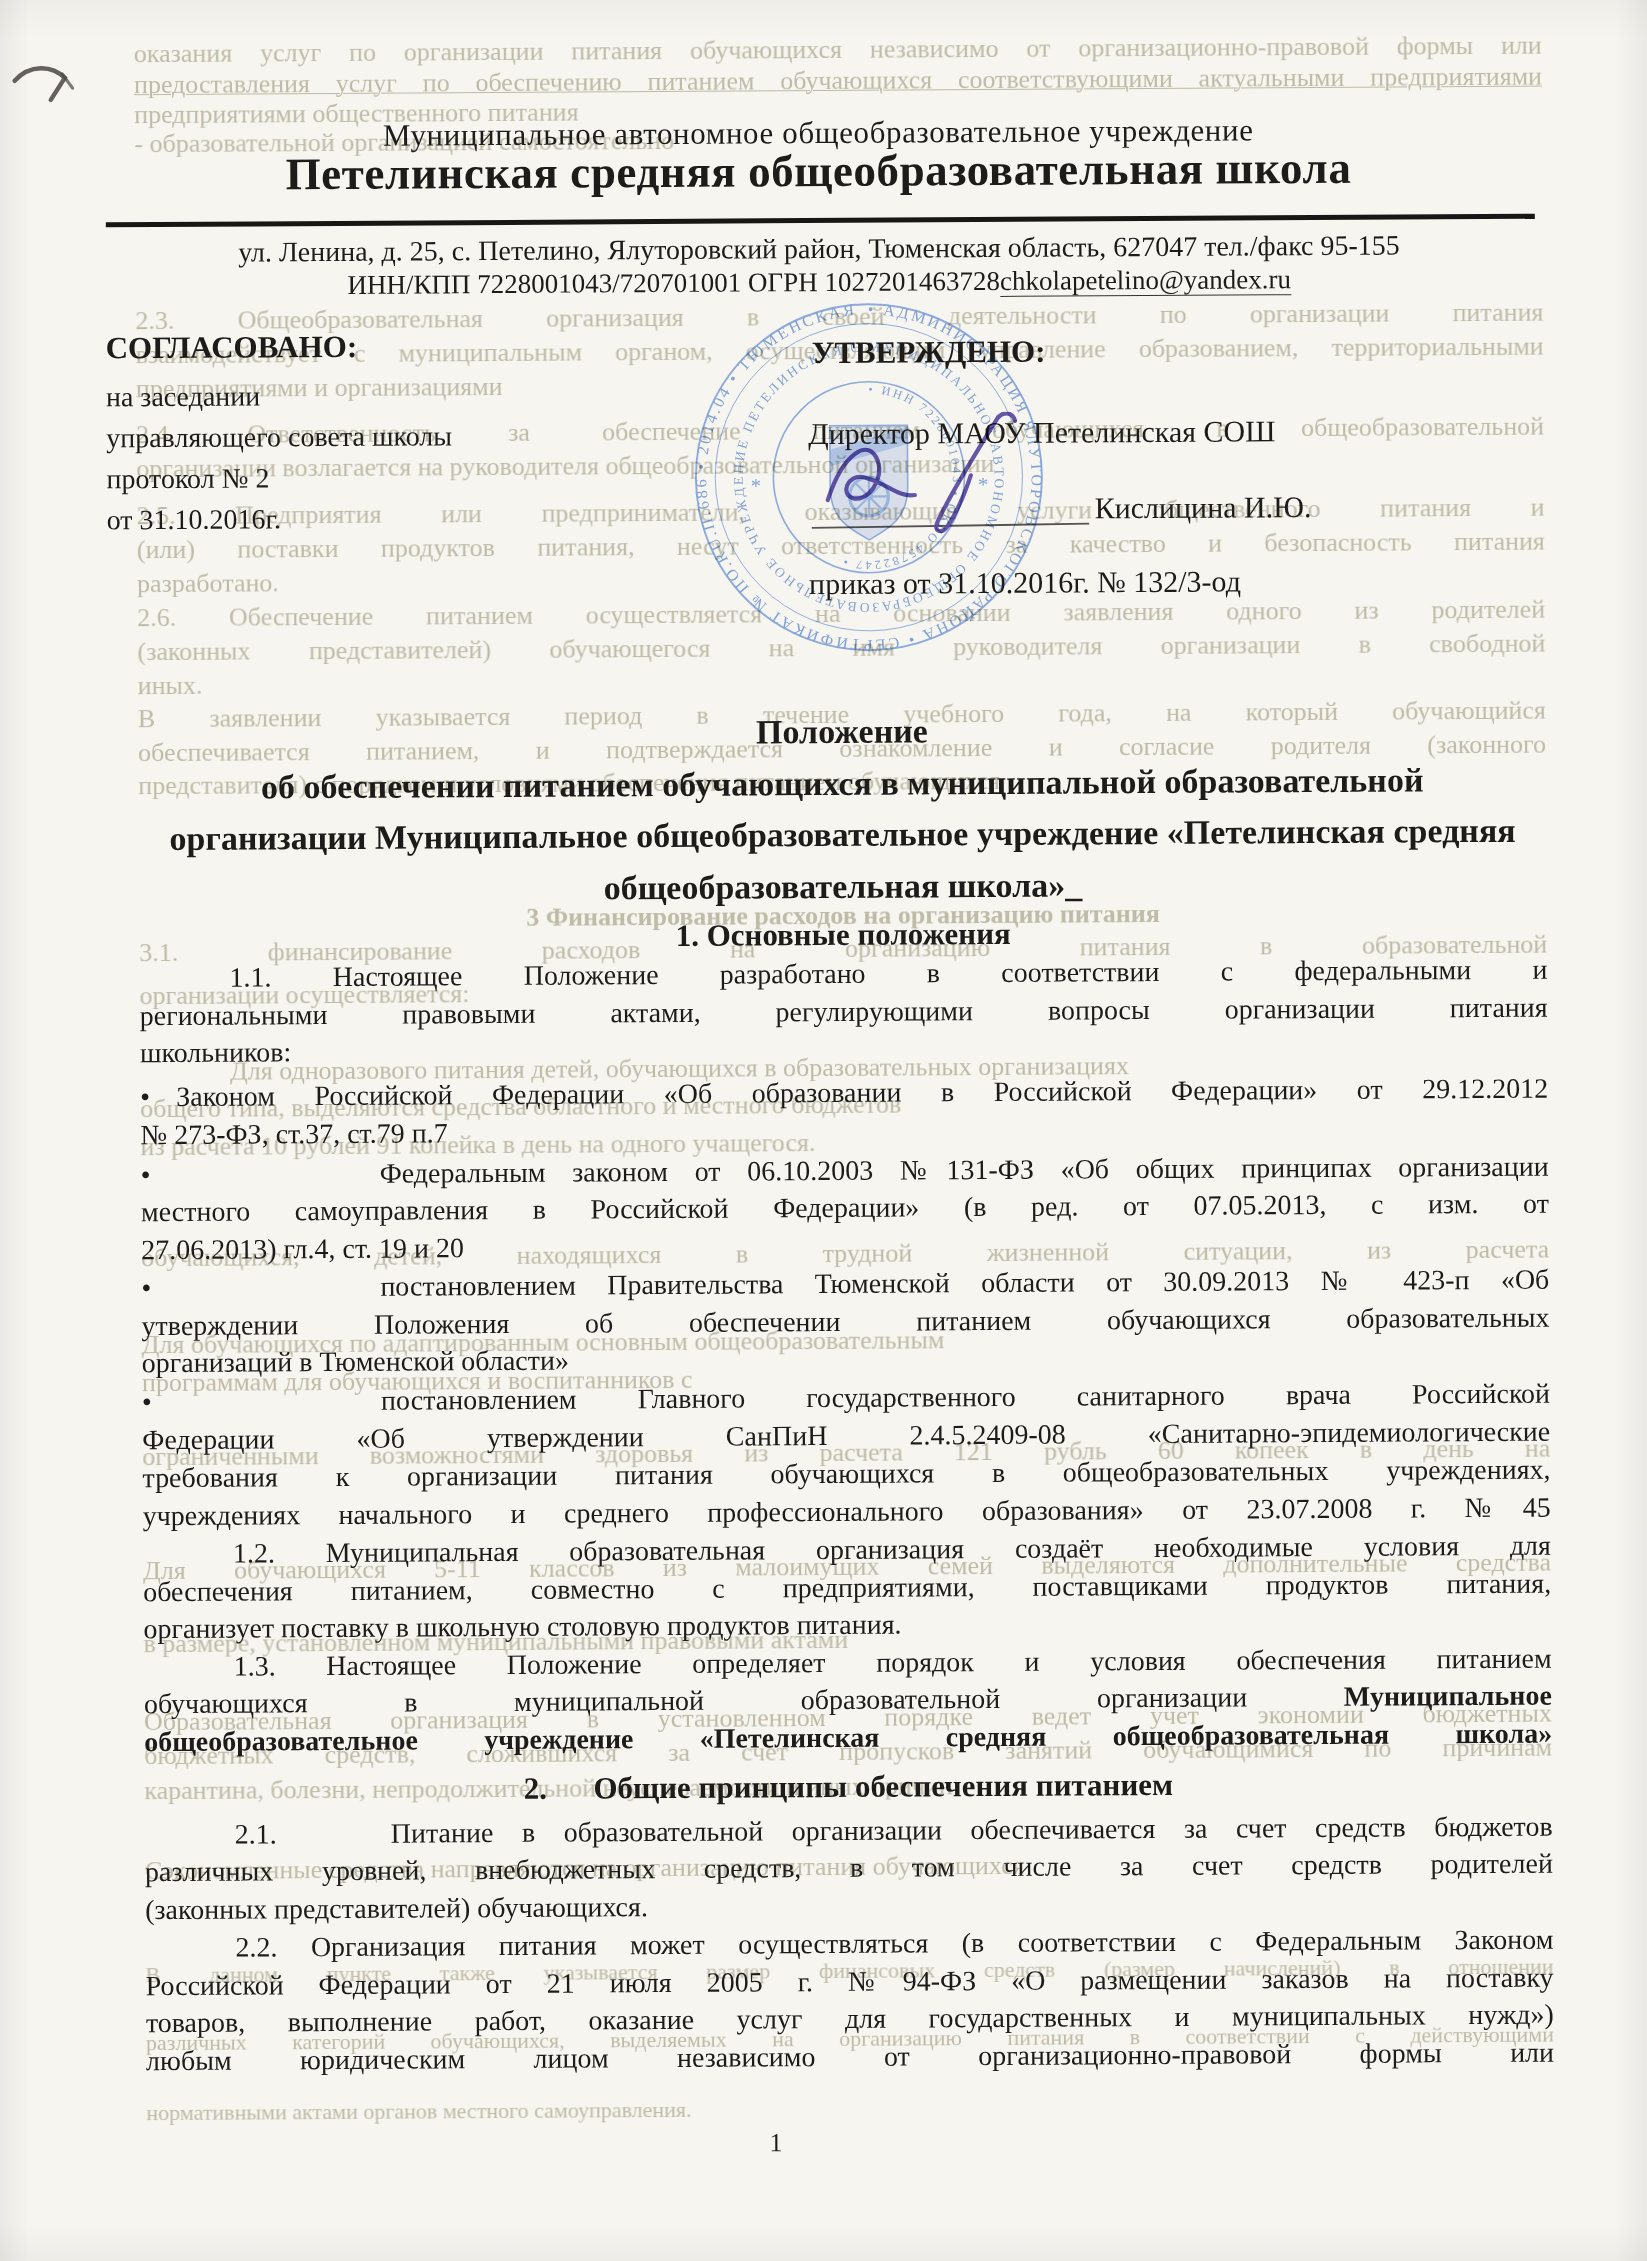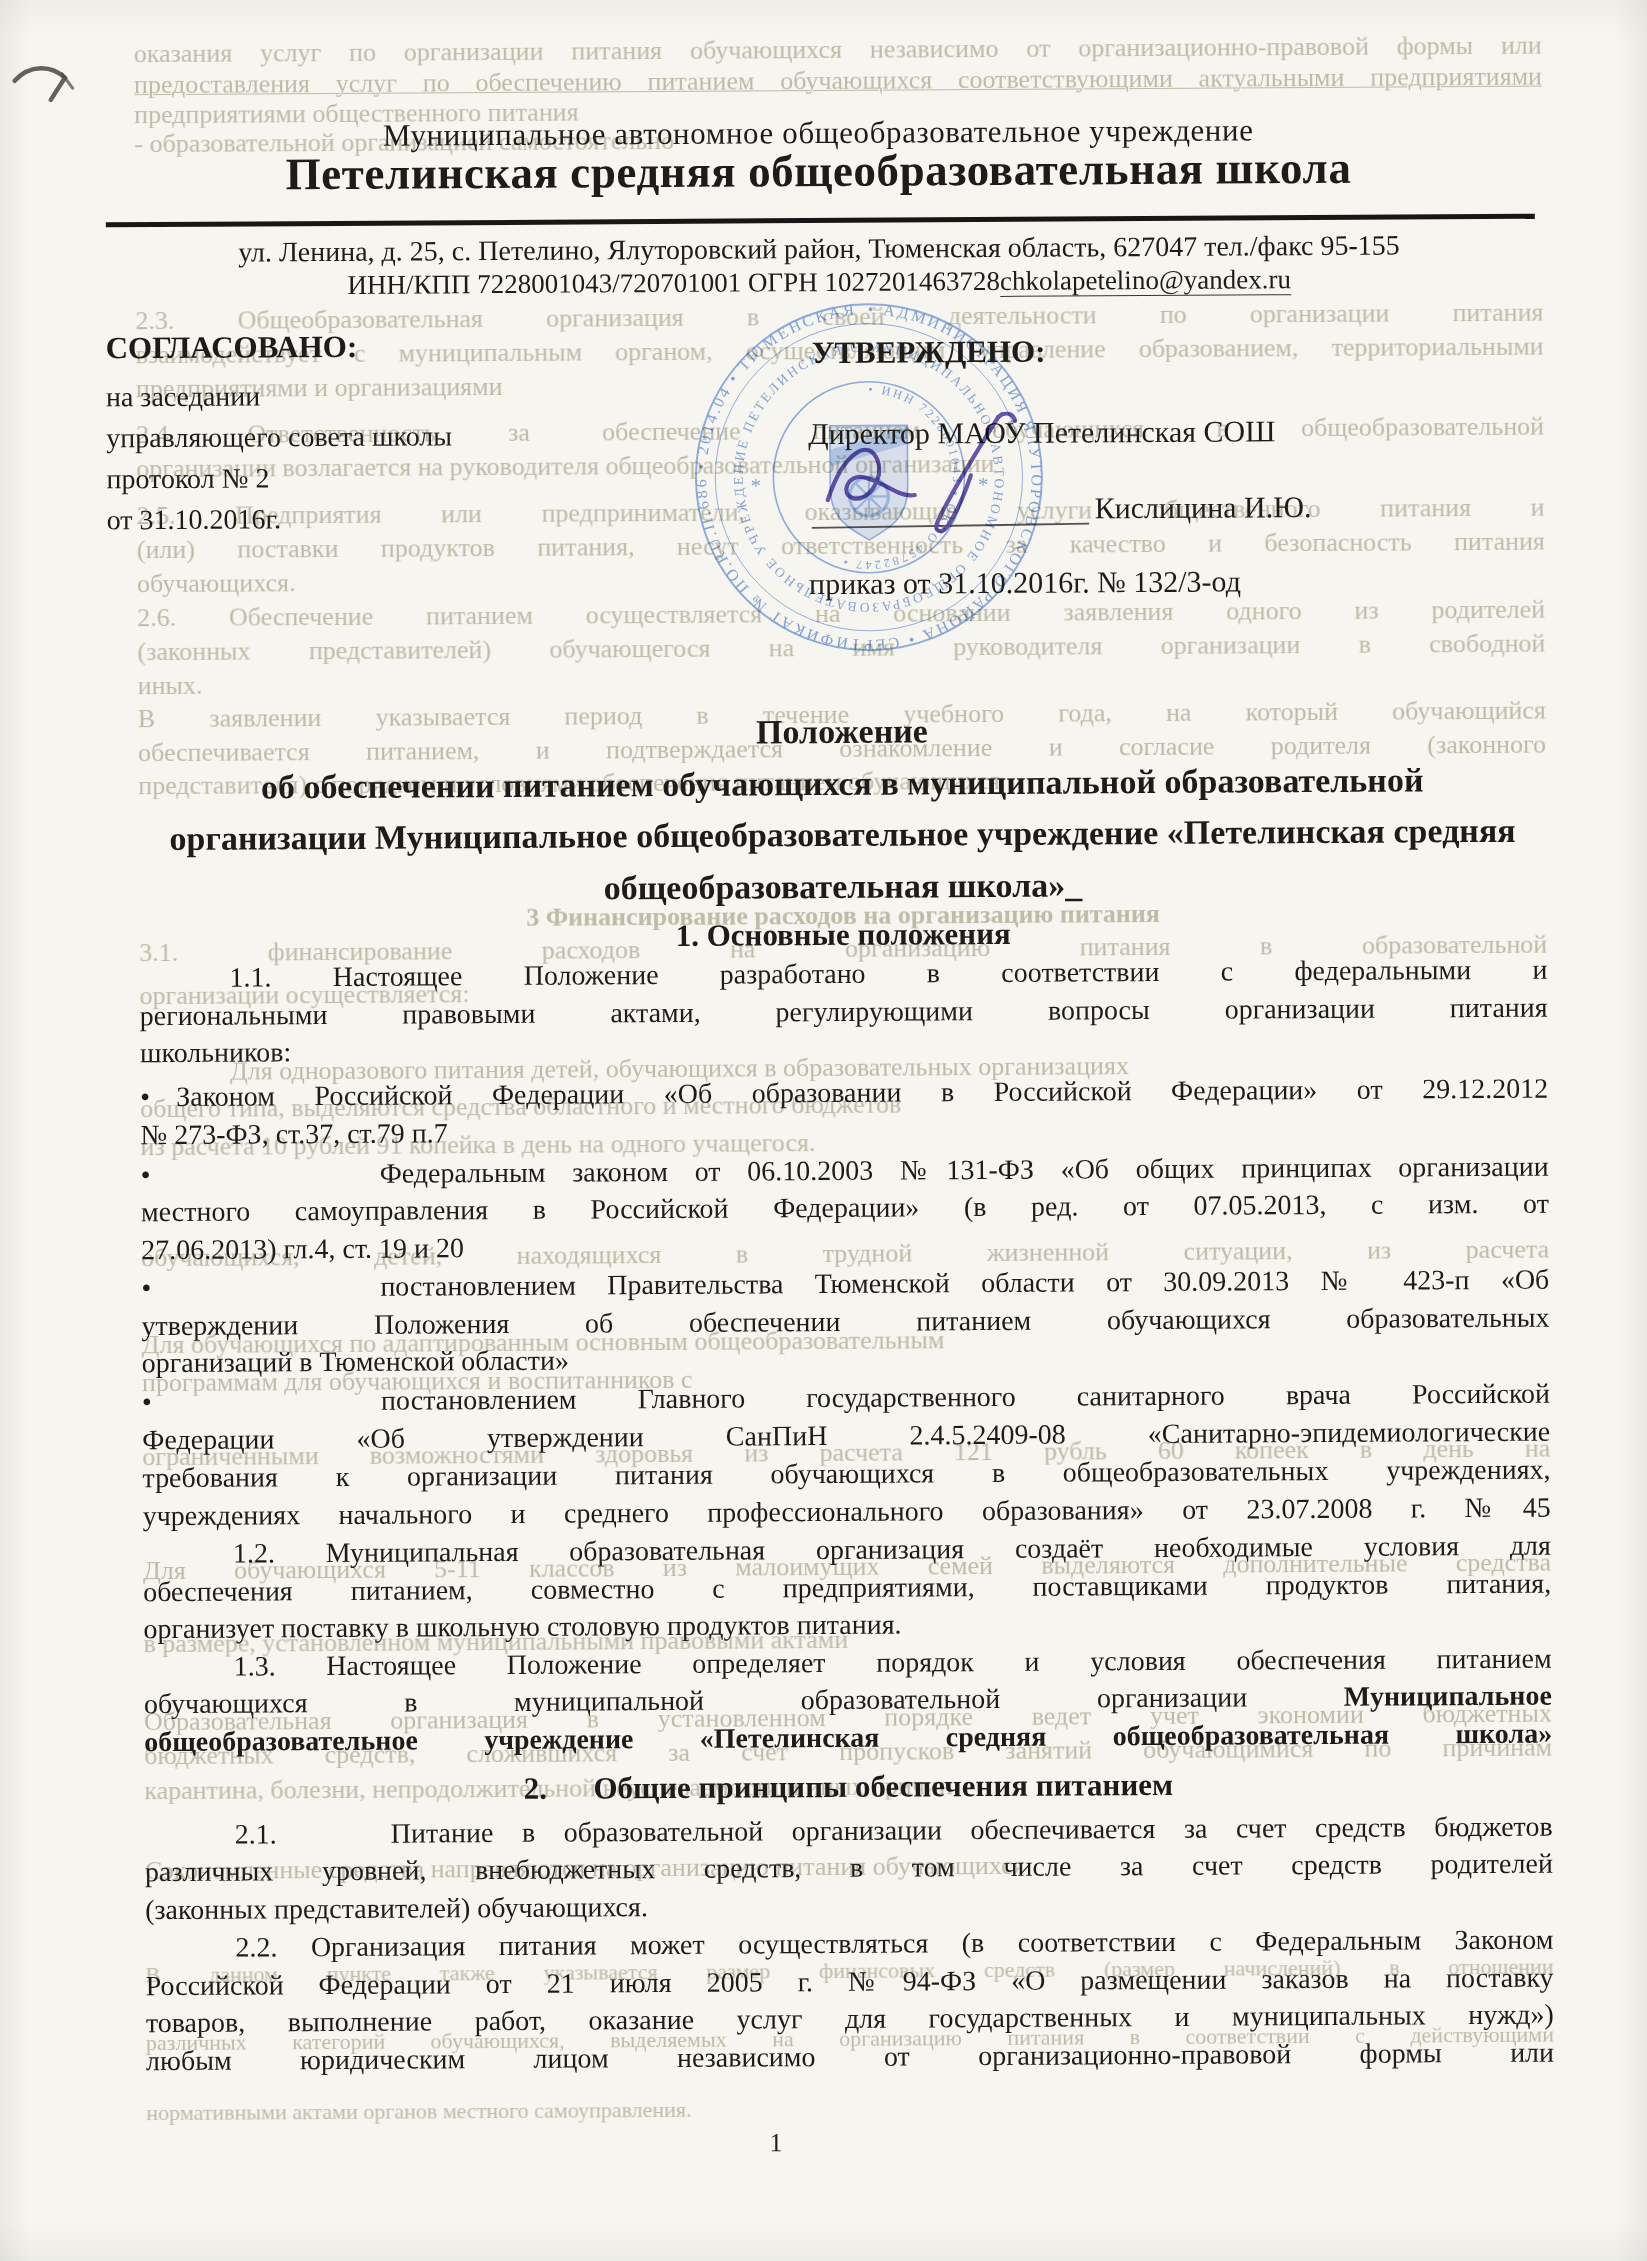--- a/index.html
+++ b/index.html
@@ -55,21 +55,21 @@
         <div class="ghost just uline" style="top: 64px;"><span>предоставления услуг по обеспечению питанием обучающихся соответствующими актуальными предприятиями</span></div>
         <div class="ghost" style="top: 94px;"><span>предприятиями общественного питания</span></div>
         <div class="ghost" style="top: 123px;"><span>- образовательной организацией самостоятельно</span></div>
         <div class="ghost just" style="top: 300px;"><span>2.3. Общеобразовательная организация в своей деятельности по организации питания</span></div>
         <div class="ghost just" style="top: 334px;"><span>взаимодействует с муниципальным органом, осуществляющим управление образованием, территориальными</span></div>
         <div class="ghost" style="top: 368px;"><span>предприятиями и организациями</span></div>
         <div class="ghost just" style="top: 414px;"><span>2.4. Ответственность за обеспечение питанием обучающихся в общеобразовательной</span></div>
         <div class="ghost" style="top: 448px;"><span>организации возлагается на руководителя общеобразовательной организации</span></div>
         <div class="ghost just" style="top: 495px;"><span>2.5. Предприятия или предприниматели, оказывающие услуги общественного питания и</span></div>
         <div class="ghost just" style="top: 529px;"><span>(или) поставки продуктов питания, несут ответственность за качество и безопасность питания</span></div>
-        <div class="ghost" style="top: 563px;"><span>обучающихся.</span></div>
+        <div class="ghost" style="top: 563px;"><span>разработано.</span></div>
         <div class="ghost just" style="top: 597px;"><span>2.6. Обеспечение питанием осуществляется на основании заявления одного из родителей</span></div>
         <div class="ghost just" style="top: 631px;"><span>(законных представителей) обучающегося на имя руководителя организации в свободной</span></div>
         <div class="ghost" style="top: 665px;"><span>иных.</span></div>
         <div class="ghost just" style="top: 698px;"><span>В заявлении указывается период в течение учебного года, на который обучающийся</span></div>
         <div class="ghost just" style="top: 732px;"><span>обеспечивается питанием, и подтверждается ознакомление и согласие родителя (законного</span></div>
         <div class="ghost" style="top: 765px;"><span>представителя) с порядком и условиями обеспечения питанием обучающихся</span></div>
         <div class="ghost center bold" style="top: 899px;"><span>3  Финансирование расходов на организацию питания</span></div>
         <div class="ghost just" style="top: 932px;"><span>3.1.  финансирование  расходов  на  организацию  питания  в  образовательной</span></div>
         <div class="ghost" style="top: 975px;"><span>организации осуществляется:</span></div>
         <div class="ghost" style="top: 1051px;"><span style="display: inline-block; width: 90px;"></span><span>Для одноразового питания детей, обучающихся в образовательных организациях</span></div>

